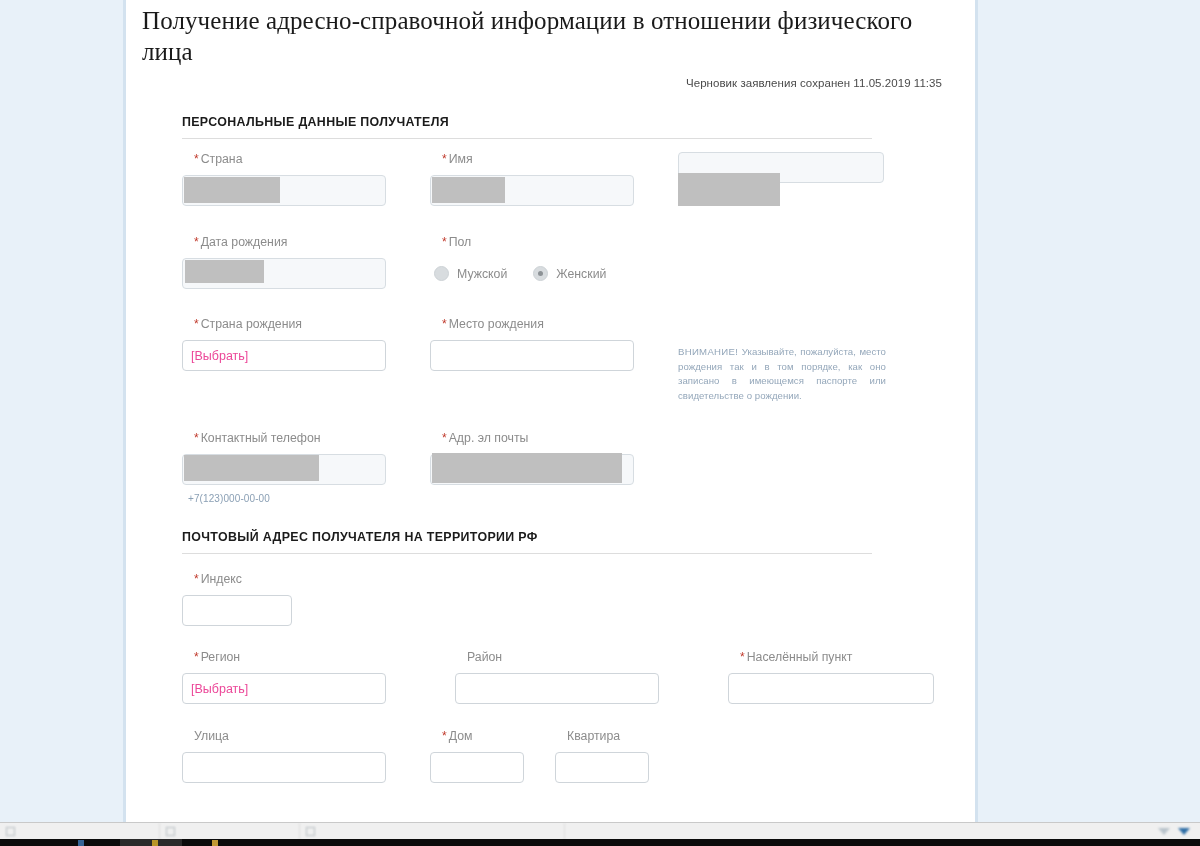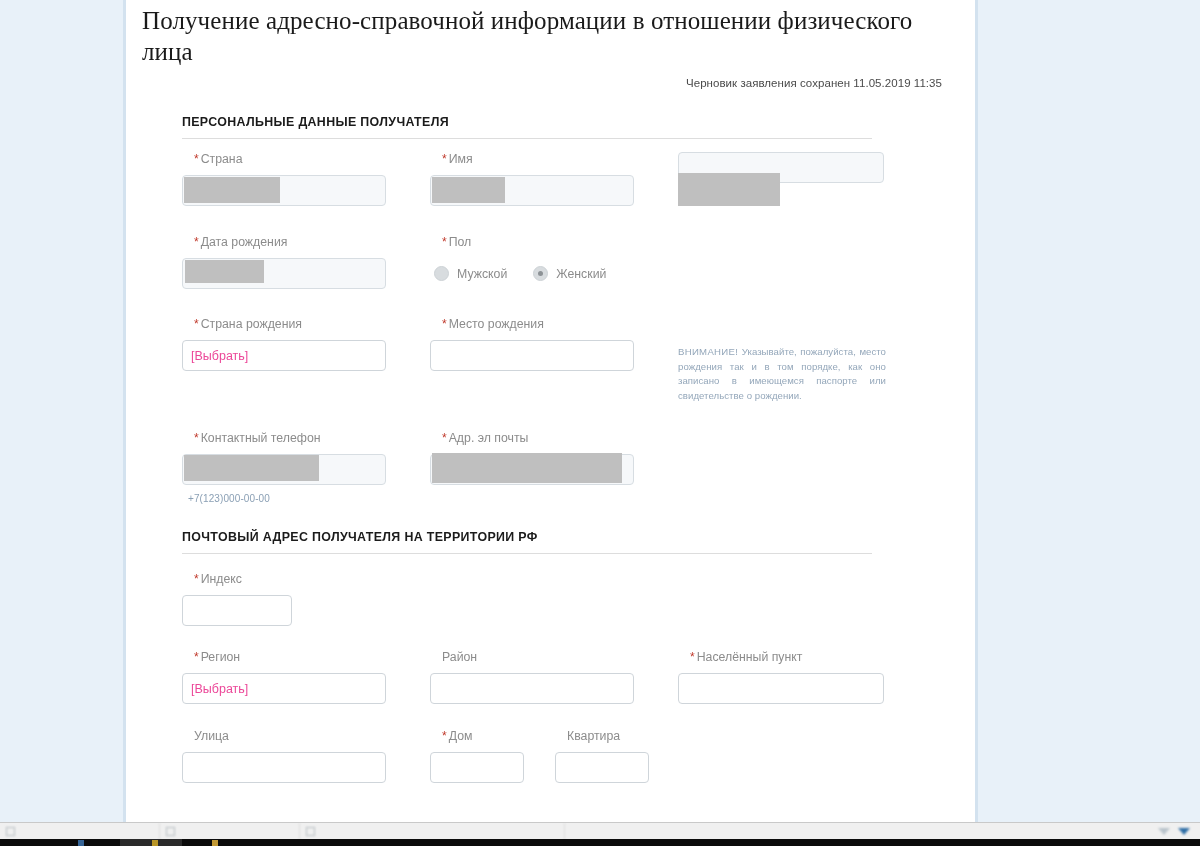--- a/index.html
+++ b/index.html
@@ -385,21 +385,21 @@
       <div class="section-rule"></div>
     </div>
 
     <div class="row" style="margin-top:18px;">
       <div class="field w-index">
         <div class="field-label"><span class="req">*</span><span>Индекс</span></div>
         <input class="txt-input w-index" type="text" value="" style="">
       </div>
     </div>
 
-    <div class="row" style="margin-top:24px;">
+    <div class="row" style="margin-top:24px;gap:25px;">
 
       <div class="field w-col1">
         <div class="field-label"><span class="req">*</span><span>Регион</span></div>
         <input class="txt-input w-col1" type="text" value="[Выбрать]" style="">
       </div>
 
       <div class="field w-col2 gap2">
         <div class="field-label">Район</div>
         <input class="txt-input w-col2" type="text" value="" style="">
       </div>

